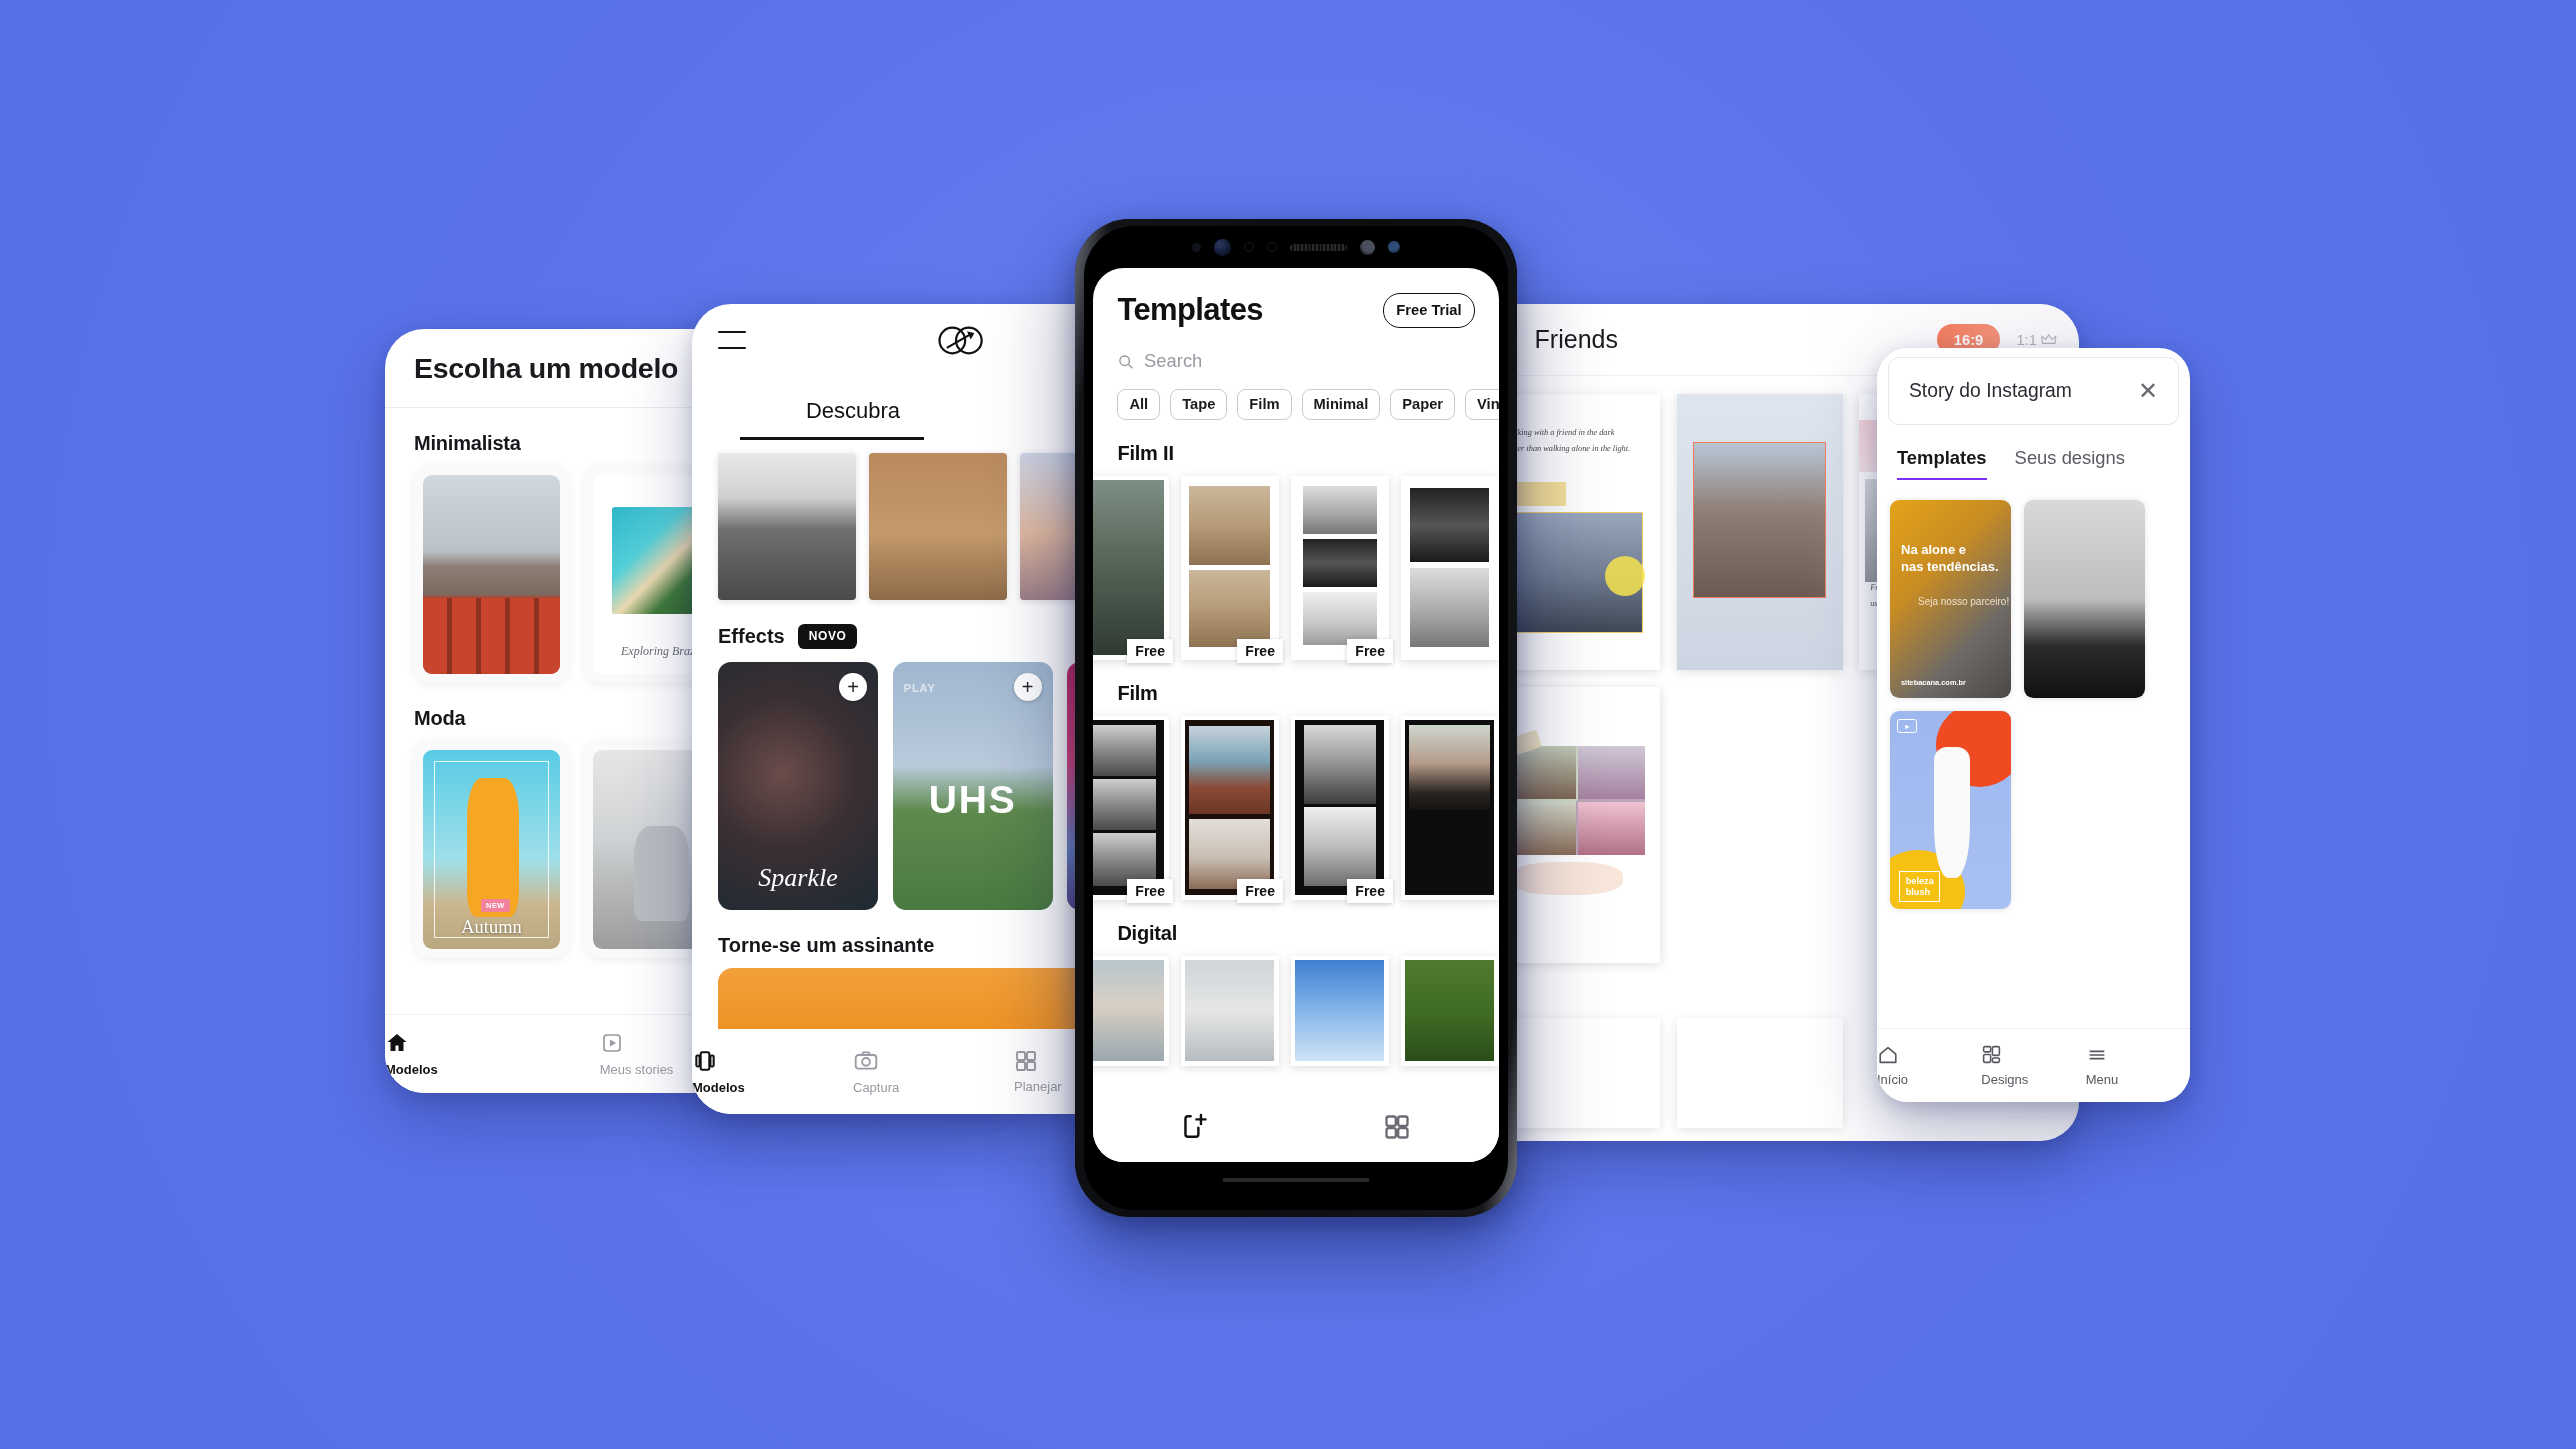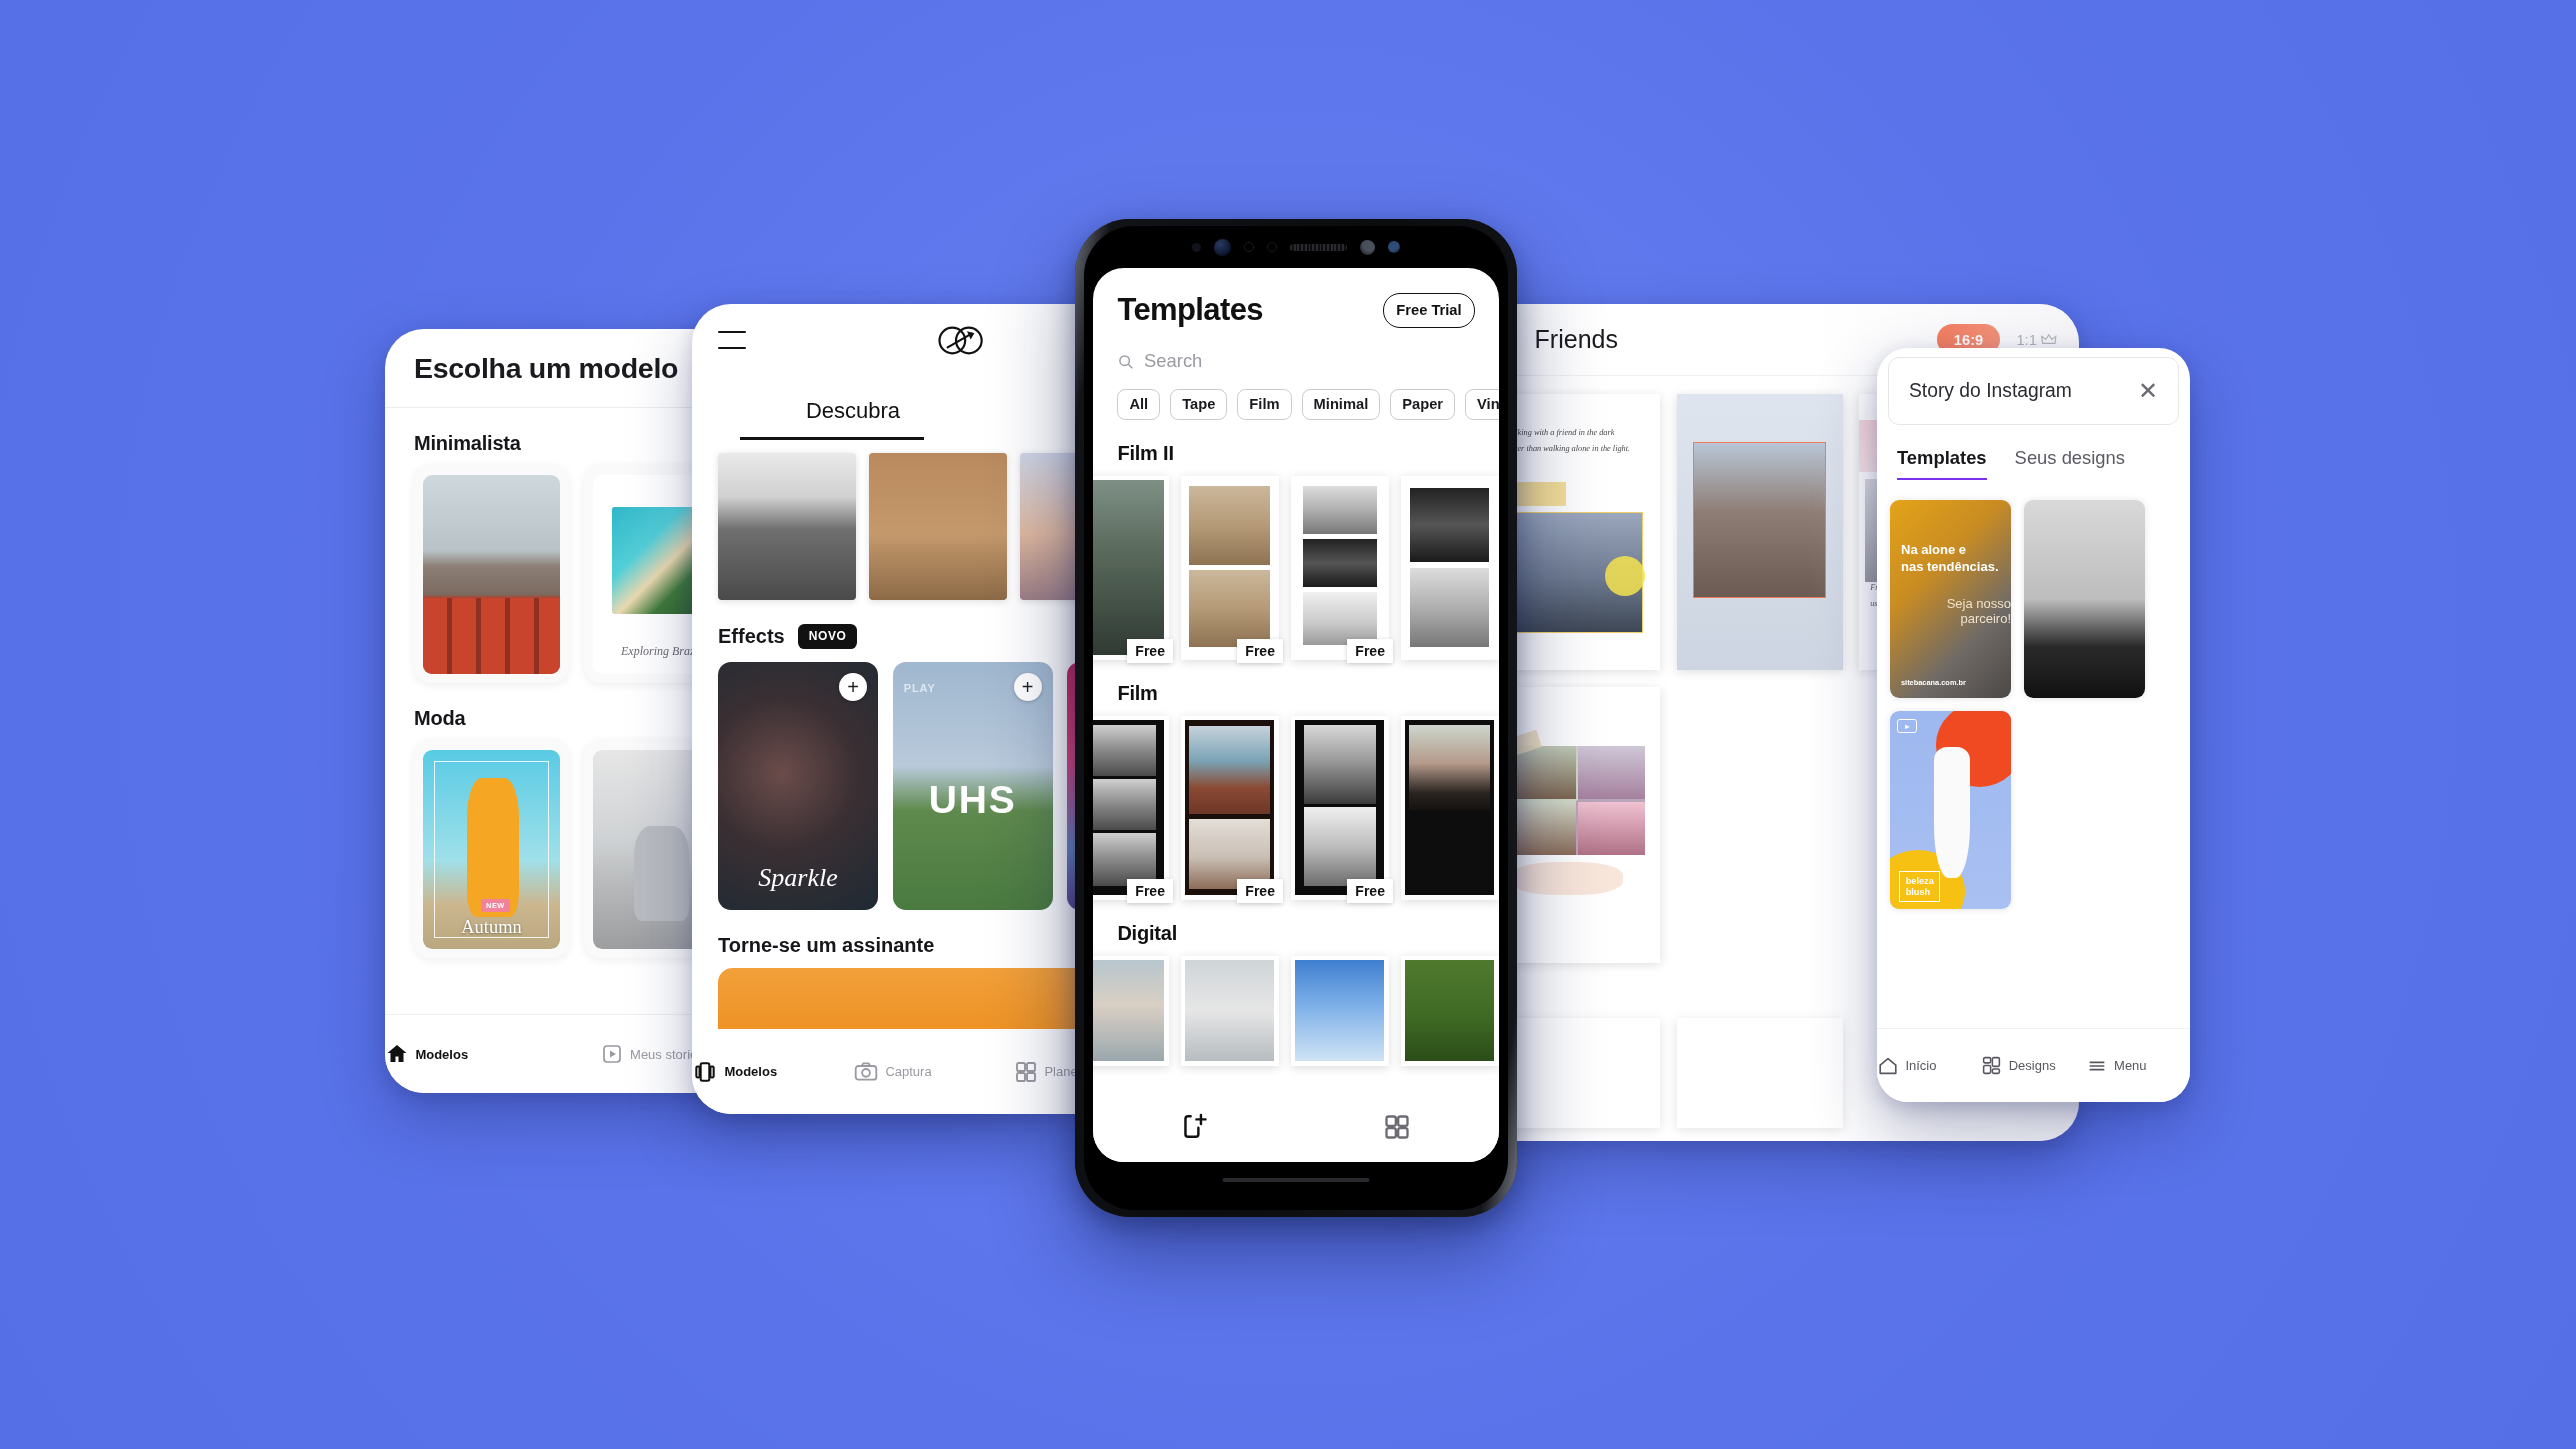--- a/index.html
+++ b/index.html
@@ -63,21 +63,21 @@
   .cap-autumn{position:absolute;left:0;right:0;bottom:11px;text-align:center;color:#fff;
       font-family:"Liberation Serif",serif;font-size:18.4px;text-shadow:0 0.9px 2.8px rgba(0,0,0,.45);}
   .cap-exploring{position:absolute;left:0;right:0;bottom:14.7px;text-align:center;color:#6a6a72;
       font-family:"Liberation Serif",serif;font-style:italic;font-size:12px;}
   .frame-line{position:absolute;inset:11px;border:1.5px solid rgba(255,255,255,.85);}
 
   .p1-nav{
     position:absolute;left:0;right:0;bottom:0;height:79px;background:#fff;
     display:flex;align-items:center;border-top:0.9px solid #f0f0f3;
   }
-  .navitem{flex:1;display:flex;flex-direction:row;align-items:center;gap:6.4px;}
+  .navitem{flex:1;display:flex;flex-direction:column;gap:6.4px;}
   .navitem .lbl{font-size:13px;color:#9a9aa2;}
   .navitem.active .lbl{color:#111;font-weight:700;}
   .pro-pill{border:0.9px solid #ccc;border-radius:4.6px;font-size:8.3px;color:#aaa;padding:1.8px 5.5px;letter-spacing:0.5px;}
 
   
   #panel2 { left: 692px; top: 304px; width: 644px; height: 810px; }
   #panel2 .p2-head{height:72px;display:flex;align-items:center;padding:0 26px;gap:22px;}
   .hamburger{width:28px;height:18.4px;display:flex;flex-direction:column;justify-content:space-between;}
   .hamburger i{display:block;height:2.4px;background:#111;border-radius:1.8px;}
   .p2-logo{flex:1;display:flex;justify-content:center;}
@@ -149,21 +149,21 @@
   .p5-x{margin-left:auto;font-size:24px;color:#6a6a72;}
   .p5-tabs{display:flex;gap:28px;padding:22px 20px 0 20px;}
   .p5-tab{font-size:18.4px;color:#5a5a64;padding-bottom:9.2px;}
   .p5-tab.active{color:#17171b;border-bottom:2.8px solid #7a2ff2;font-weight:600;}
   .p5-grid{display:flex;gap:13px;padding:20px 0 0 13px;flex-wrap:wrap;}
   .p5card{width:121px;height:198px;border-radius:9.2px;flex:0 0 auto;position:relative;overflow:hidden;
       box-shadow:0 0.9px 7.4px rgba(0,0,0,.10);}
   .blank-card{background:#f2f2f4;display:flex;align-items:center;justify-content:center;color:#9a9aa2;font-size:16.6px;}
   .img-medida{background:linear-gradient(135deg,#e3a319 0%,#c98c22 35%,#6f6a66 70%,#4c4845 100%);}
   .img-medida .t1{position:absolute;left:11px;top:42px;color:#fff;font-size:13px;font-weight:700;line-height:1.25;}
-  .img-medida .t2{position:absolute;left:20px;top:96px;color:#f0e2c9;font-size:13px;text-align:right;}
+  .img-medida .t2{position:absolute;left:28px;top:96px;color:#f0e2c9;font-size:10px;}
   .img-medida .t3{position:absolute;left:11px;bottom:11px;color:#fff;font-size:7.4px;font-weight:700;}
   .img-yoga{background:linear-gradient(180deg,#d9d9d9 0%,#bdbdbd 50%,#2a2a2a 74%,#111 100%);}
   .img-blush{background:linear-gradient(180deg,#9db8ef 0%,#a9c0f2 100%);}
   .img-blush .circ{position:absolute;right:-10%;top:-4%;width:72%;height:42%;border-radius:50%;background:#ef4a22;}
   .img-blush .circ2{position:absolute;left:-16%;bottom:-12%;width:78%;height:42%;border-radius:50%;background:#f7c113;}
   .img-blush .tube{position:absolute;left:36%;top:18%;width:30%;height:66%;background:#fafafa;border-radius:13px 13px 40% 40%;}
   .img-blush .lbl{position:absolute;left:9.2px;bottom:7.4px;border:1.3px solid #fff;color:#fff;font-size:9.2px;
       font-weight:700;padding:3.7px 5.5px;line-height:1.15;}
   .play-sq{position:absolute;left:7.4px;top:7.4px;width:20px;height:14.7px;border:1.5px solid #fff;border-radius:2.8px;
       display:flex;align-items:center;justify-content:center;color:#fff;font-size:7.4px;}

